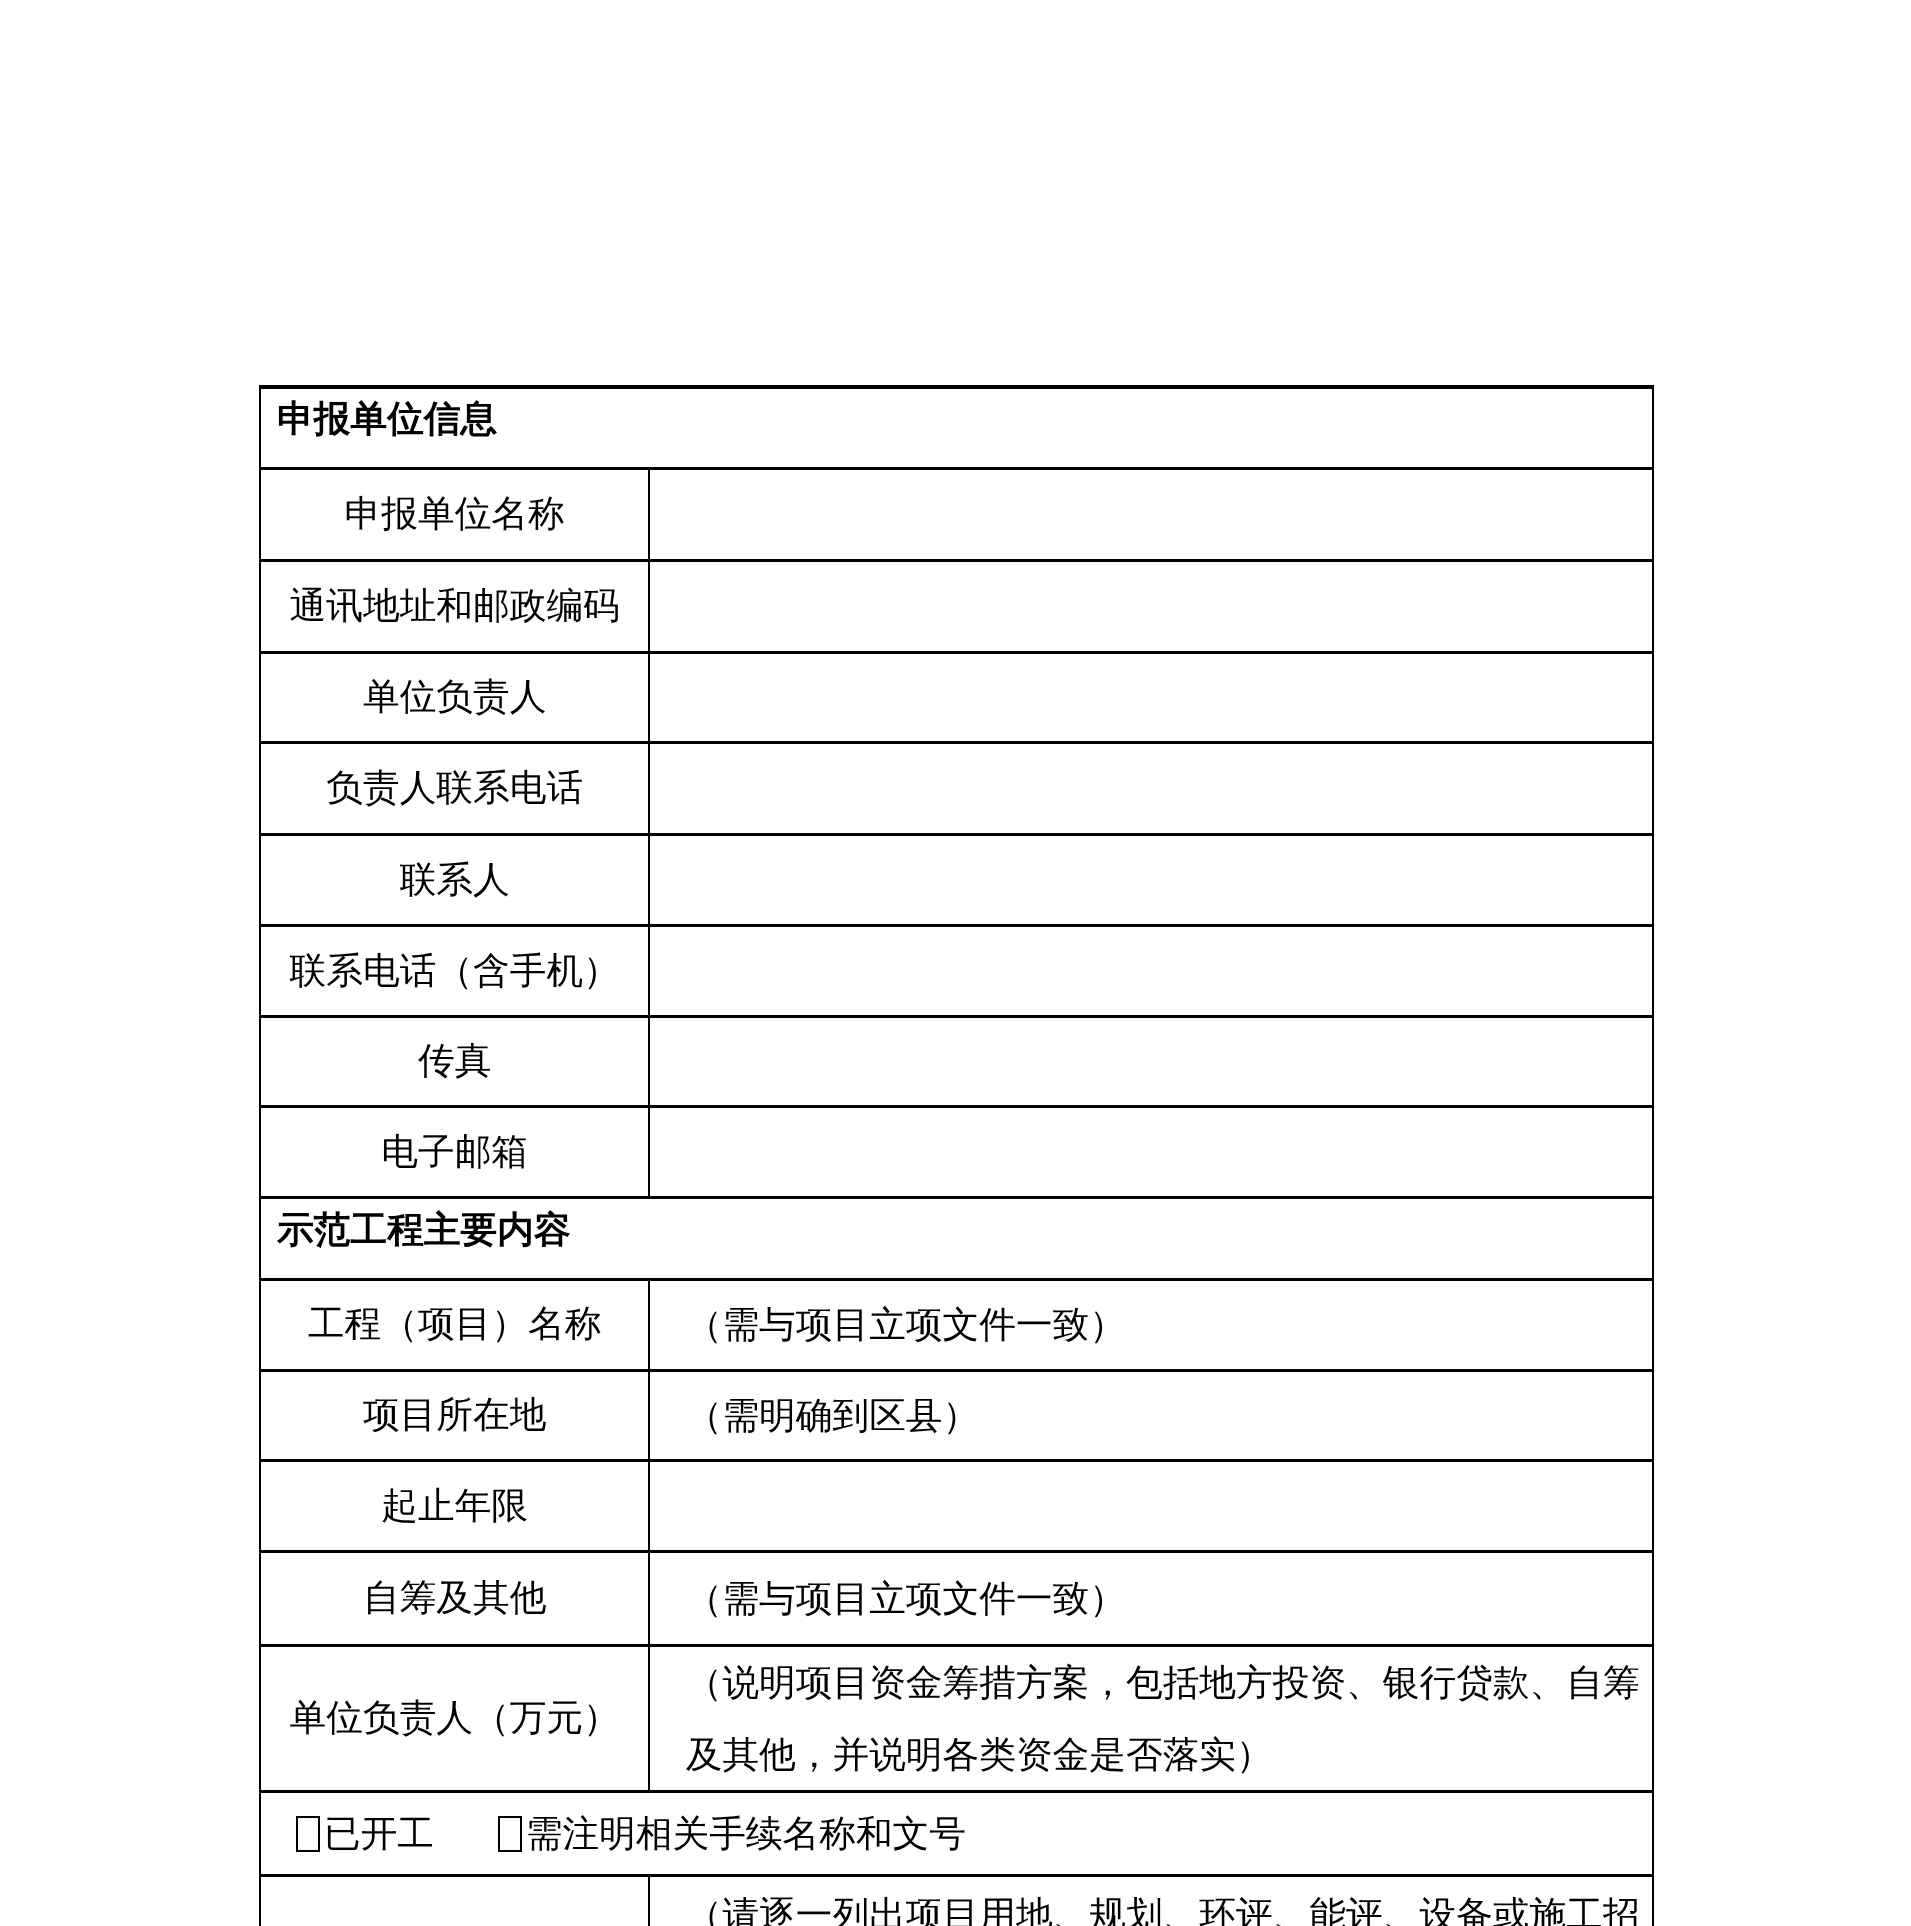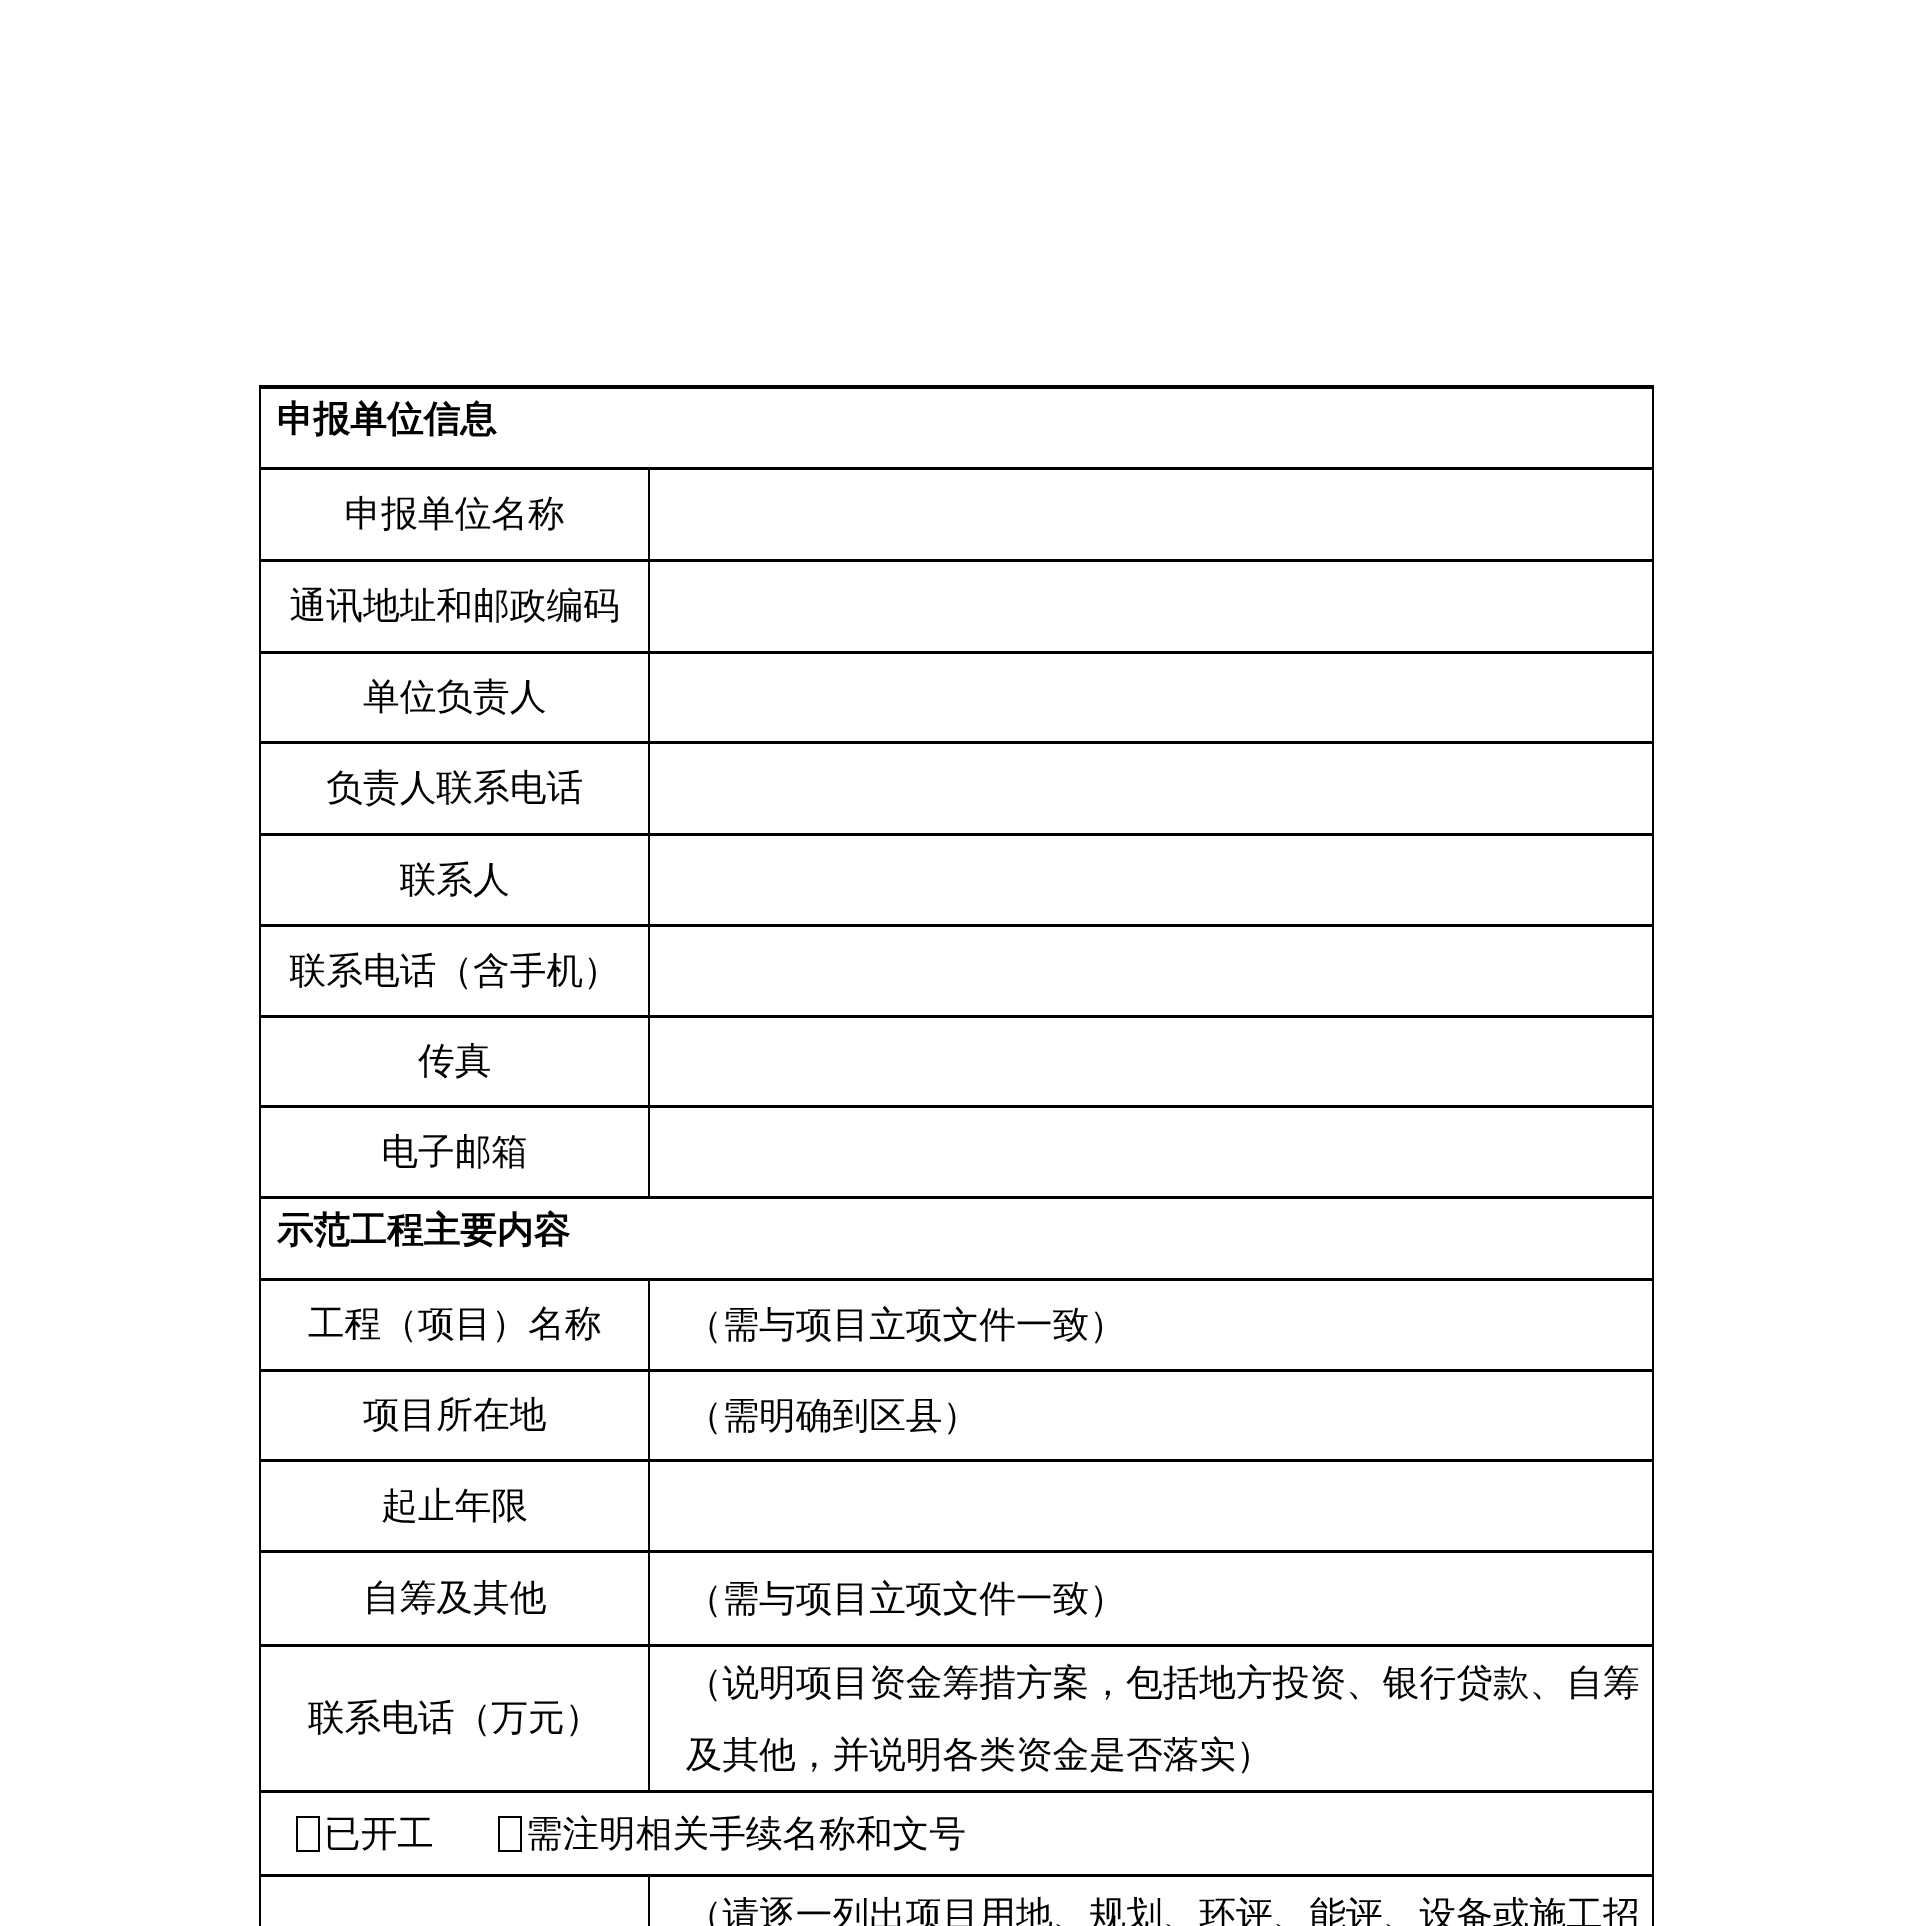--- a/index.html
+++ b/index.html
@@ -99,21 +99,21 @@
       <div class="cell label-cell">起止年限</div>
       <div class="cell value-cell"></div>
     </div>
     <div class="row thick" style="height:4.92vw">
       <div class="cell label-cell">自筹及其他</div>
       <div class="cell value-cell">
           <span class="text">（需与项目立项文件一致）</span>
         </div>
     </div>
     <div class="row thick" style="height:7.64vw">
-      <div class="cell label-cell">联系电话（万元）</div>
+      <div class="cell label-cell">单位负责人（万元）</div>
       <div class="cell value-cell">
           <span class="text">（说明项目资金筹措方案，包括地方投资、银行贷款、自筹及其他，并说明各类资金是否落实）</span>
         </div>
     </div>
     <div class="row thick" style="height:4.41vw">
       <div class="cell value-cell">
         <span class="opt"><span class="checkbox"></span><span>已开工</span></span>
         <span class="opt"><span class="checkbox"></span><span>需注明相关手续名称和文号</span></span>
       </div>
     </div>

